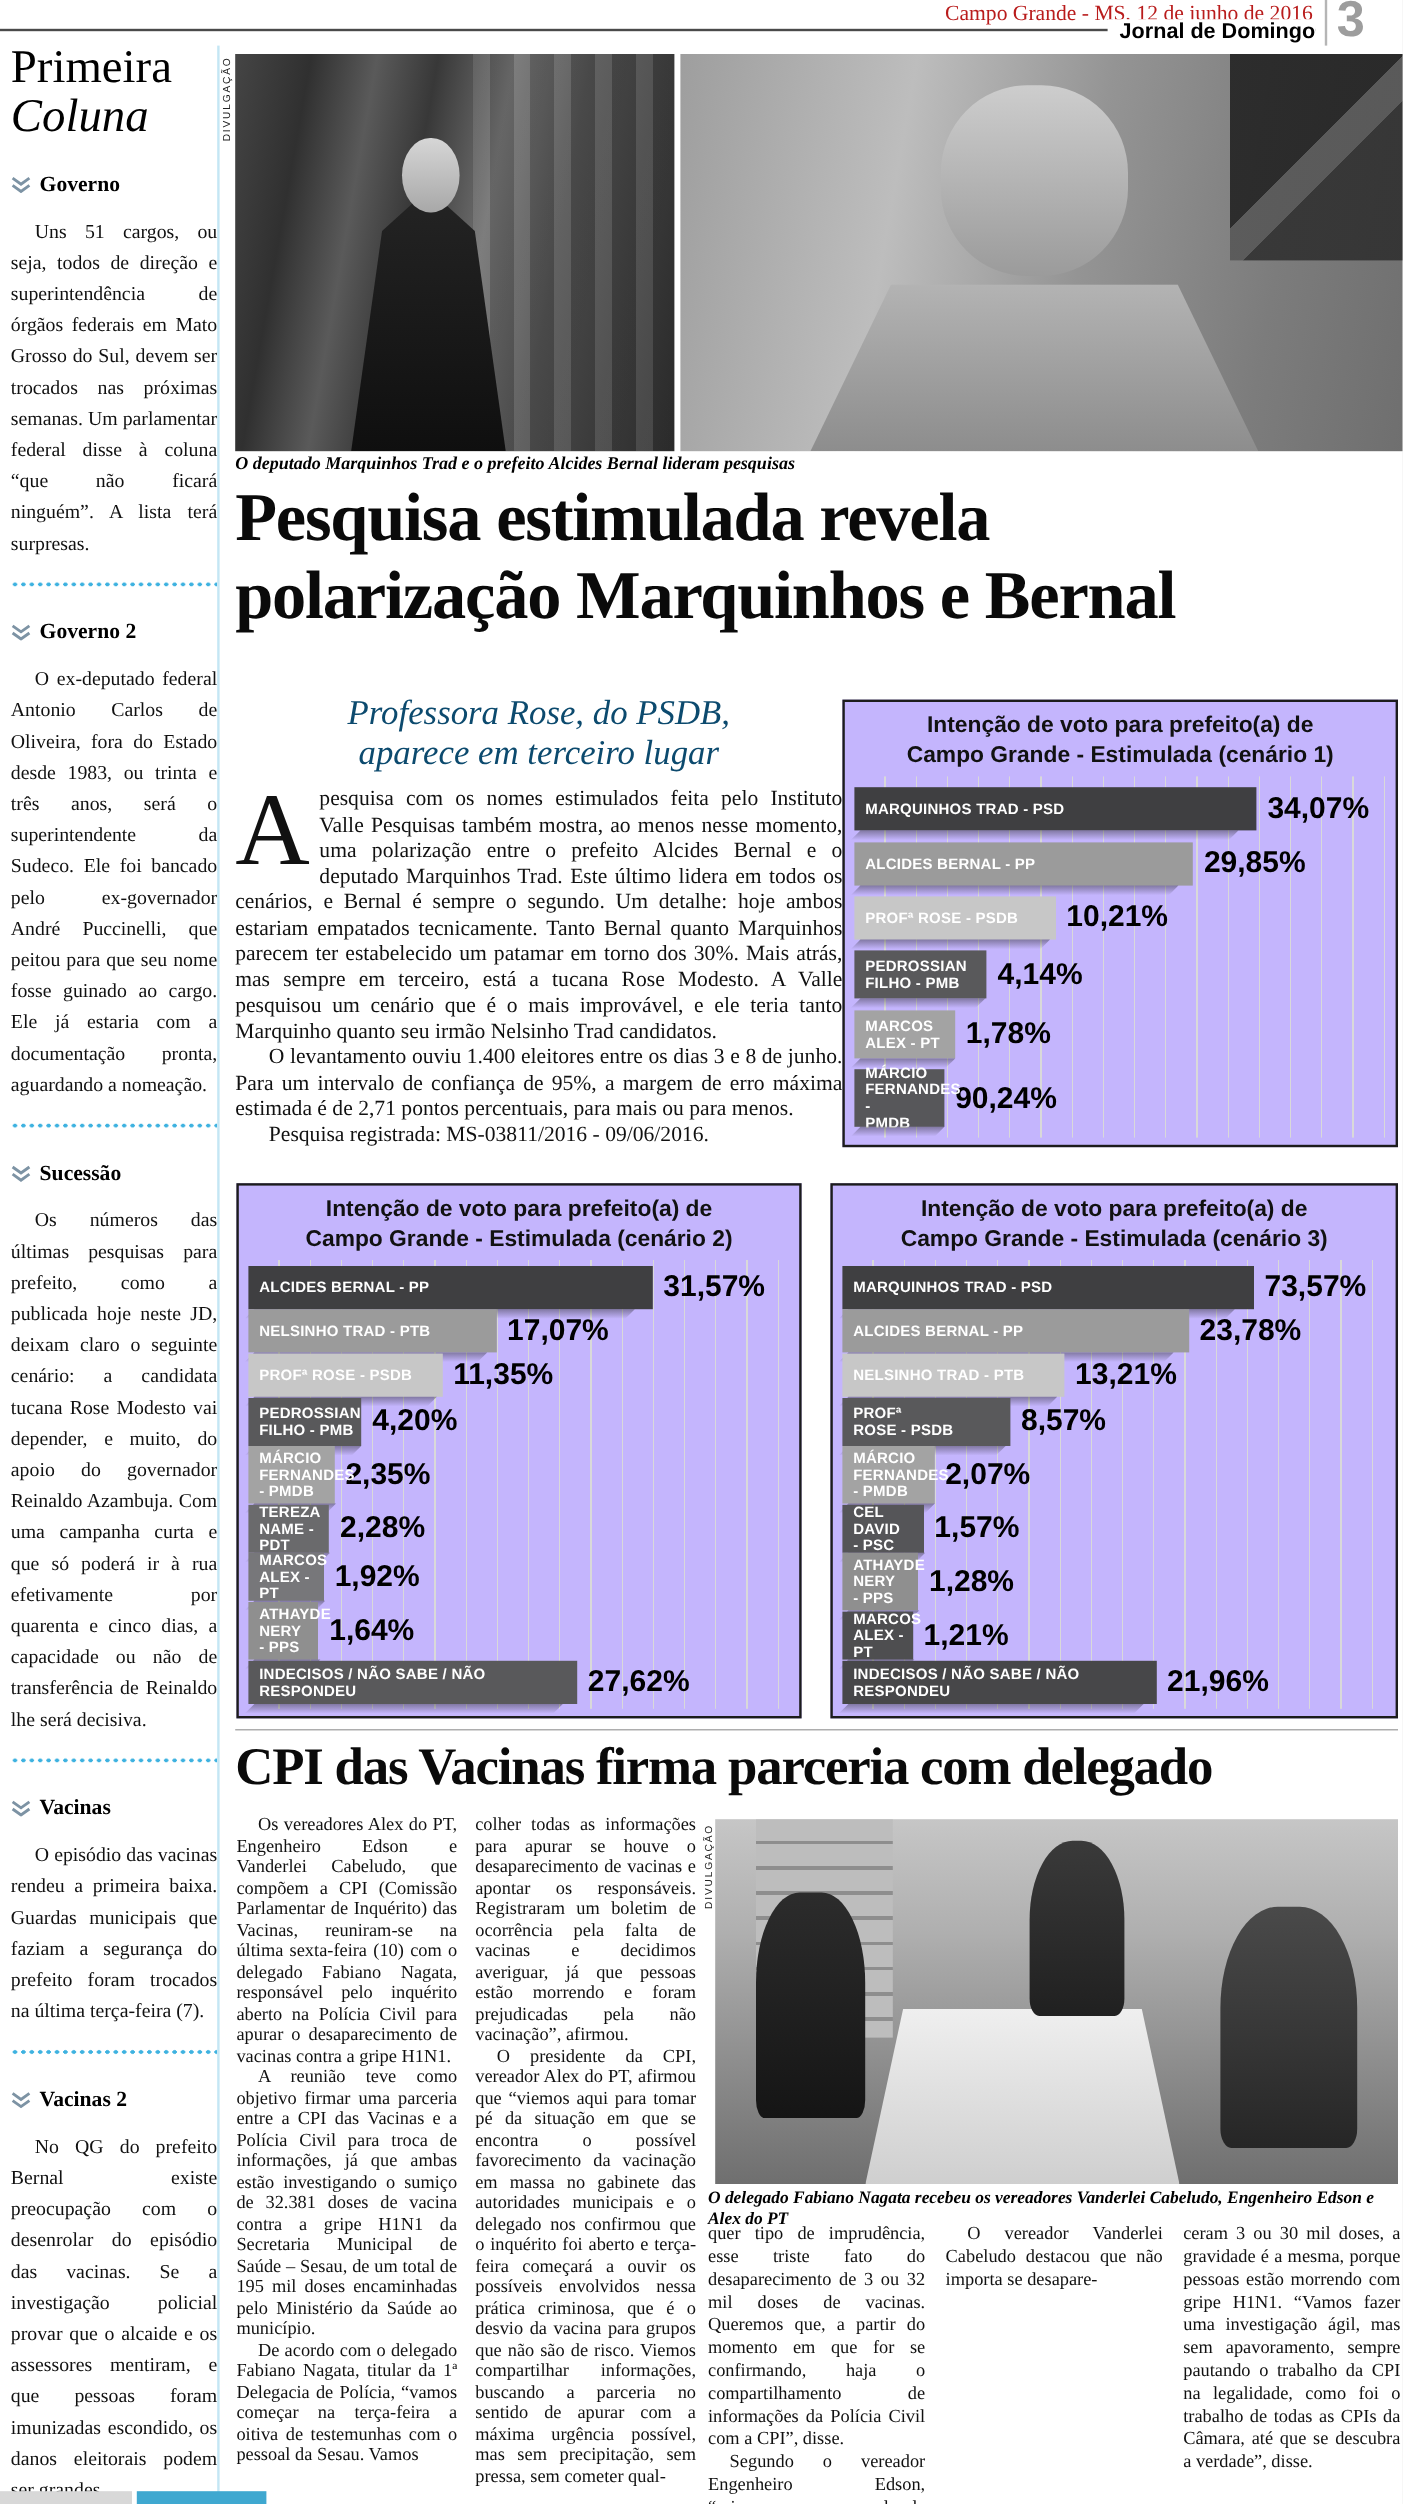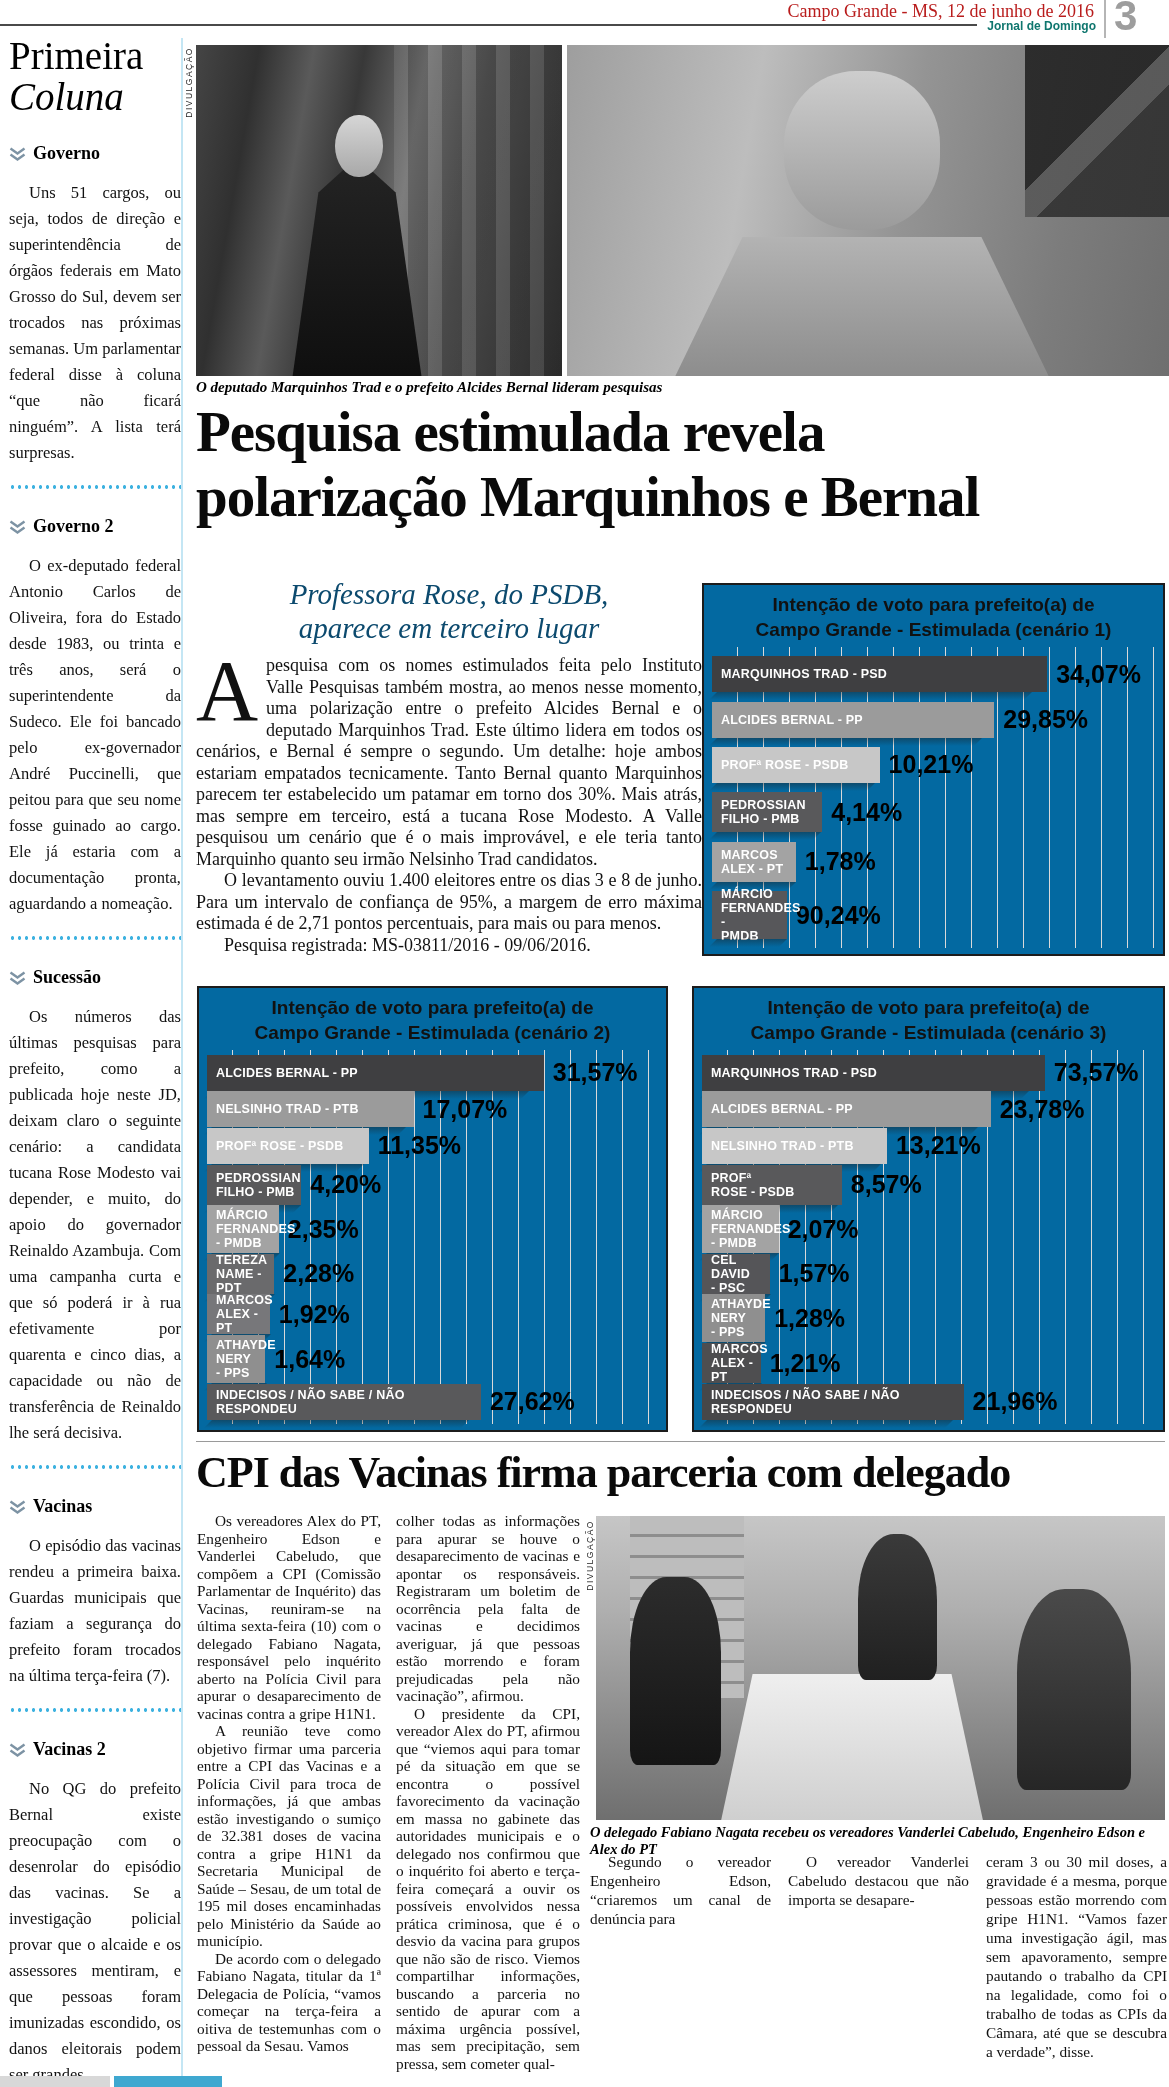--- a/index.html
+++ b/index.html
@@ -5,21 +5,21 @@
   html,body{margin:0;padding:0;background:#e8e8e8;}
   .page{position:relative;width:1169px;height:2087px;background:#fff;margin:0 auto;
         font-family:"Liberation Serif",serif;color:#111;overflow:hidden;}
 
   
   .hdr-date{position:absolute;top:1px;left:0;width:1094px;text-align:right;
             font-size:18px;color:#b91c1c;}
   .hdr-rule{position:absolute;top:24px;left:0;width:1096px;height:2px;background:#4a4a4a;}
   .hdr-pub{position:absolute;top:16px;left:0;width:1096px;text-align:right;z-index:2;}
   .hdr-pub span{background:#fff;padding-left:10px;
-            font-family:"Liberation Sans",sans-serif;font-weight:bold;font-size:12px;color:#0f766e;}
+            font-family:"Liberation Sans",sans-serif;font-weight:bold;font-size:18px;color:#000000;}
   .hdr-sep{position:absolute;top:0;left:1104px;width:2px;height:38px;background:#b5b5b5;}
   .hdr-num{position:absolute;top:-8px;left:1114px;
             font-family:"Liberation Sans",sans-serif;font-weight:bold;font-size:42px;color:#9d9d9d;}
 
   
   .sidebar{position:absolute;left:9px;top:36px;width:172px;}
   .sb-title{font-size:39px;line-height:1.04;color:#000;}
   .sb-title .it{font-style:italic;}
   .sb-head{display:flex;align-items:center;gap:7px;margin:26px 0 16px;
            font-weight:bold;font-size:18px;color:#000;}
@@ -67,21 +67,21 @@
             font-weight:bold;font-size:57px;line-height:1.14;letter-spacing:-1px;color:#0a0a0a;}
   .subhead{position:absolute;left:196px;top:578px;width:506px;text-align:center;
            font-style:italic;font-size:29px;line-height:1.16;color:#0c4a6e;}
   .body-main{position:absolute;left:196px;top:655px;width:506px;
              font-size:18px;line-height:21.5px;text-align:justify;}
   .body-main p{margin:0;}
   .body-main p.ind{text-indent:28px;}
   .dropcap{float:left;font-size:86px;line-height:64px;padding:4px 8px 0 0;}
 
   
-  .chart{position:absolute;box-sizing:border-box;border:2px solid #1c1c1c;background:#0369a1;
+  .chart{position:absolute;box-sizing:border-box;border:2px solid #1c1c1c;background:#c4b5fd;
          display:flex;flex-direction:column;padding:8px 8px 6px;overflow:hidden;}
   #chart-0{left:702px;top:583px;width:463px;height:373px;}
   #chart-1{left:197px;top:986px;width:471px;height:446px;}
   #chart-2{left:692px;top:986px;width:473px;height:446px;}
   .chart-title{text-align:center;font-family:"Liberation Sans",sans-serif;font-weight:bold;
                font-size:19px;line-height:1.3;color:#111;}
   .bars{flex:1;margin-top:5px;padding:4px 2px 4px 0;
         background:repeating-linear-gradient(90deg,transparent 0 25px,#d9d9d9 25px 26px);
         display:flex;flex-direction:column;justify-content:space-around;}
   .bar-row{display:flex;align-items:center;}
@@ -396,20 +396,21 @@
   <div class="photo-cpi">
     <div class="cabinet"></div>
     <div class="table"></div>
     <div class="fig1"></div>
     <div class="fig2"></div>
     <div class="fig3"></div>
   </div>
   <div class="caption" id="caption-cpi">O delegado Fabiano Nagata recebeu os vereadores Vanderlei Cabeludo, Engenheiro Edson e Alex do PT</div>
 
   <div class="cpi-bcol" id="cpi-b-0">
+      <p>quer tipo de imprudência, esse triste fato do desaparecimento de 3 ou 32 mil doses de vacinas. Queremos que, a partir do momento em que for se confirmando, haja o compartilhamento de informações da Polícia Civil com a CPI”, disse.</p>
       <p class="cind">Segundo o vereador Engenheiro Edson, “criaremos um canal de denúncia para</p>
     </div>
   <div class="cpi-bcol" id="cpi-b-1">
       <p class="cind">O vereador Vanderlei Cabeludo destacou que não importa se desapare-</p>
     </div>
   <div class="cpi-bcol" id="cpi-b-2">
       <p>ceram 3 ou 30 mil doses, a gravidade é a mesma, porque pessoas estão morrendo com gripe H1N1. “Vamos fazer uma investigação ágil, mas sem apavoramento, sempre pautando o trabalho da CPI na legalidade, como foi o trabalho de todas as CPIs  da Câmara, até que se descubra a verdade”, disse.</p>
     </div>
 
   <div class="strip-gray"></div>

